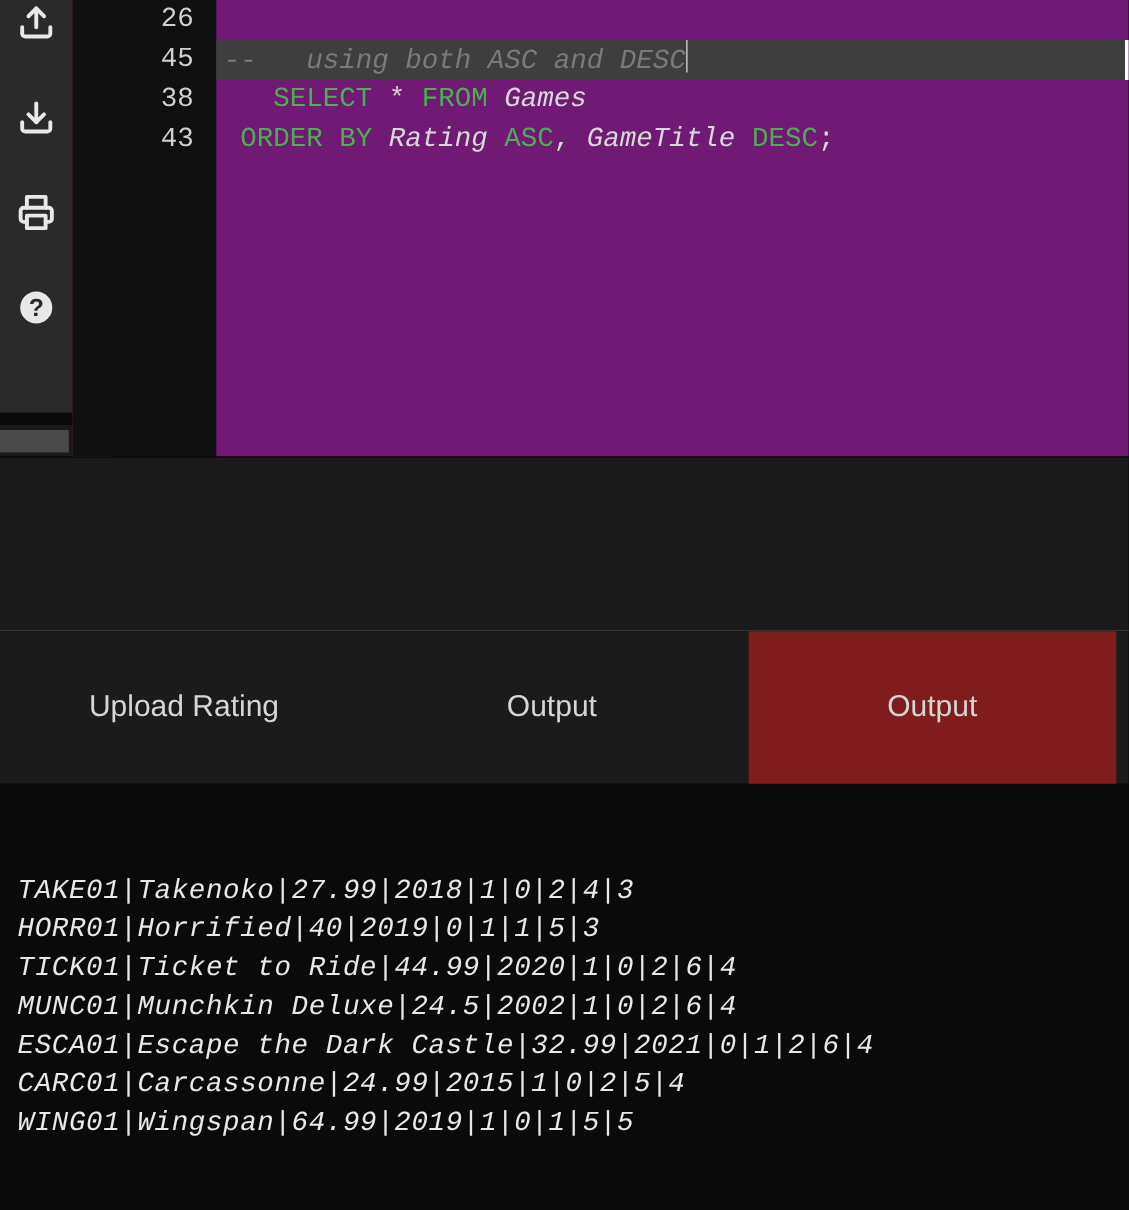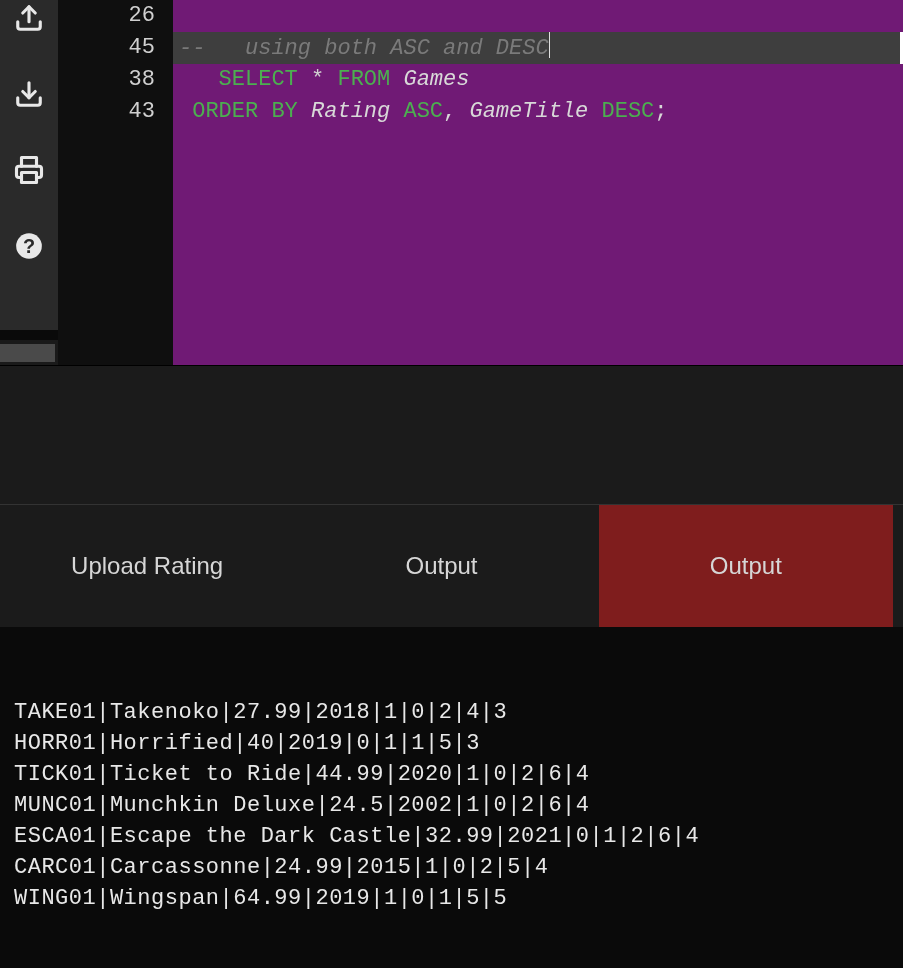--- a/index.html
+++ b/index.html
@@ -139,21 +139,21 @@
     padding: 70px 14px 0 14px;
     font-family: "Consolas", "Courier New", monospace;
     font-size: 22px;
     line-height: 31px;
     color: #e8e8e8;
     letter-spacing: 0.5px;
     white-space: pre;
     height: 341px;
     font-weight: 500;
   }
-  .output-panel .row { height: 31px; }
+  .output-panel .row { height: 31px; font-style: italic; }
 </style>
 </head>
 <body>
 
 <div class="top-area">
 
   <div class="sidebar">
     <div class="icon-btn">
       <svg width="30" height="30" viewBox="0 0 24 24" fill="none" stroke="currentColor" stroke-width="2.5" stroke-linecap="round" stroke-linejoin="round">
         <path d="M21 15v4a2 2 0 0 1-2 2H5a2 2 0 0 1-2-2v-4"></path>

